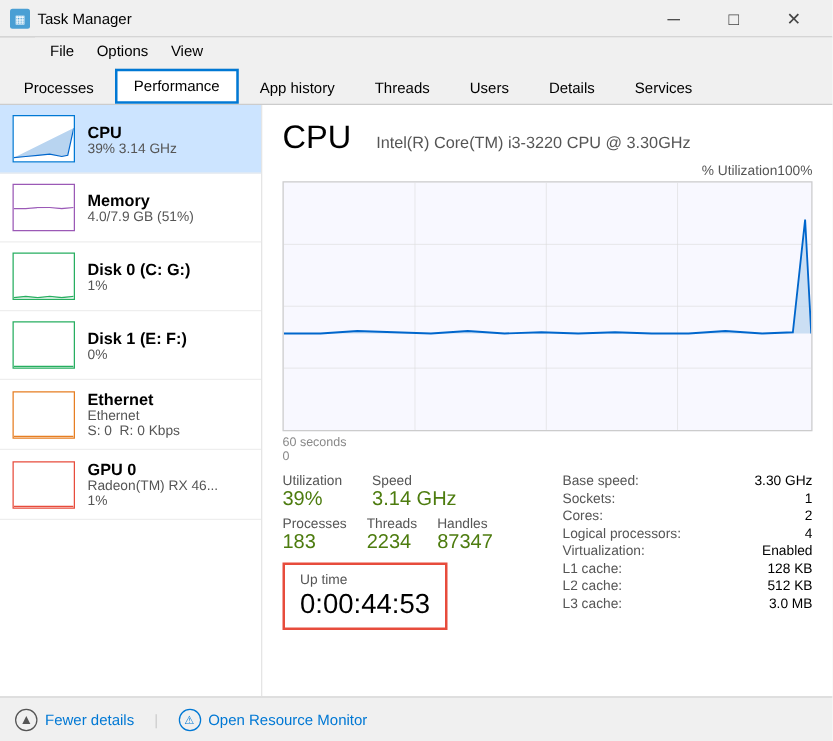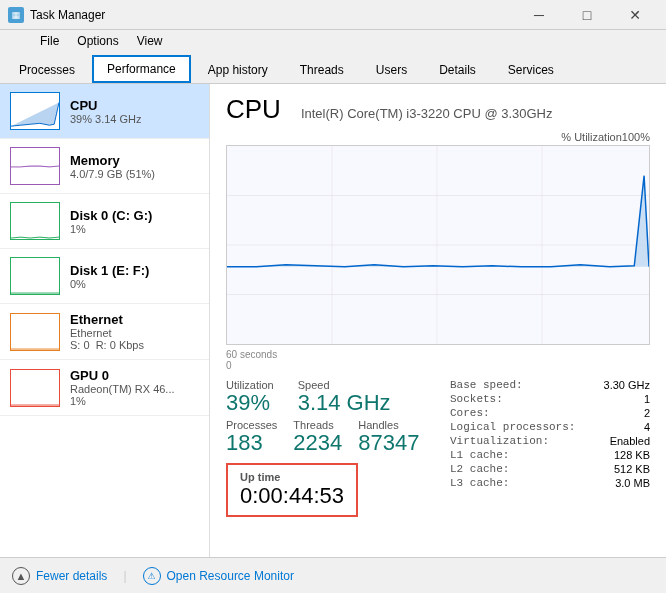--- a/index.html
+++ b/index.html
@@ -120,38 +120,38 @@
     }
     .chart-grid-lines {
       position: absolute;
       width: 100%;
       height: 100%;
       top: 0; left: 0;
     }
     .chart-time-labels { display: flex; justify-content: space-between; font-size: 10px; color: #888; margin-bottom: 8px; flex-direction: column; }
     .stat-item { }
     .stat-label { font-size: 11px; color: #555; }
-    .stat-value { font-size: 22px; font-weight: 300; color: #0f766e; line-height: 1.1; }
+    .stat-value { font-size: 16px; font-weight: 300; color: #4d7c0f; line-height: 1.1; }
 
     
     .uptime-box {
       border: 2px solid #e74c3c;
       padding: 6px 12px;
       display: inline-block;
       margin-bottom: 6px;
     }
-    .uptime-label { font-size: 11px; color: #555; font-weight: bold; }
+    .uptime-label { font-size: 11px; color: #555; }
     .uptime-value { font-size: 22px; font-weight: 300; color: #000; }
 
     
     .detail-bottom { display: flex; gap: 0; }
     .stats-left { flex: 1; }
     .specs-right { width: 200px; font-size: 11px; }
     .spec-row { display: flex; justify-content: space-between; margin-bottom: 2px; }
-    .spec-key { color: #555; font-family: Liberation Mono, monospace; }
+    .spec-key { color: #555; }
     .spec-val { color: #000; font-weight: 500; }
 
     
     .footer {
       height: 36px;
       background: #f0f0f0;
       border-top: 1px solid #ccc;
       display: flex;
       align-items: center;
       padding: 0 12px;

